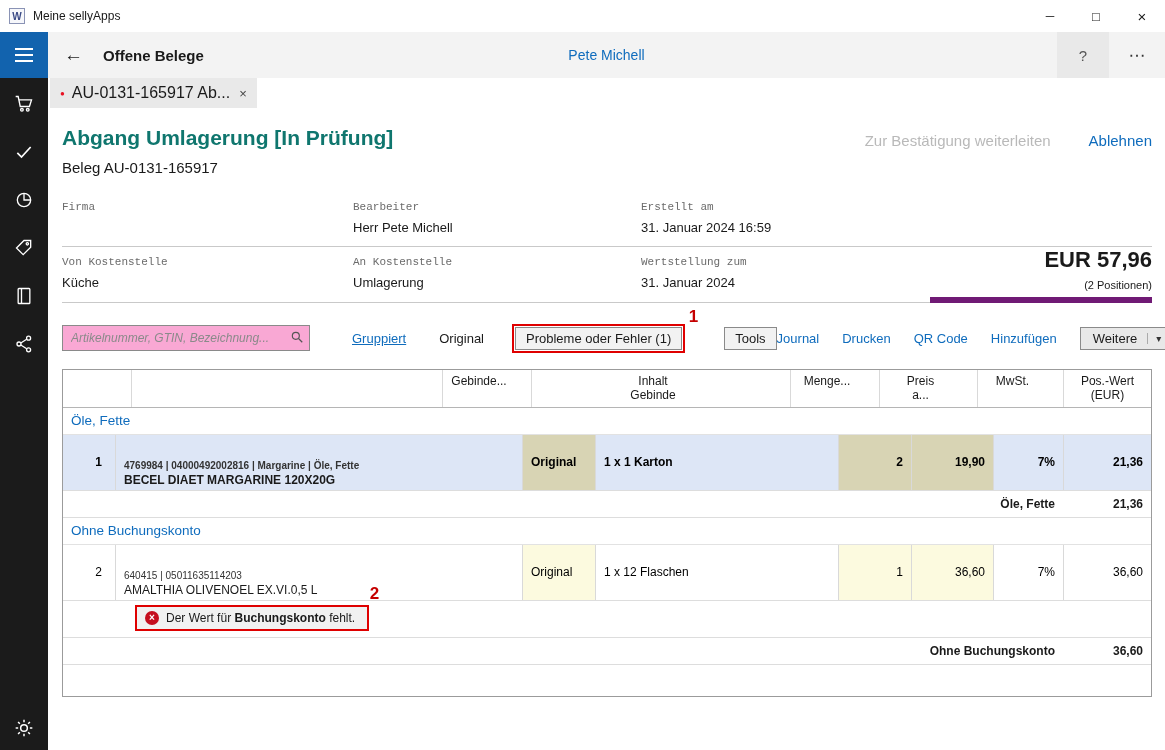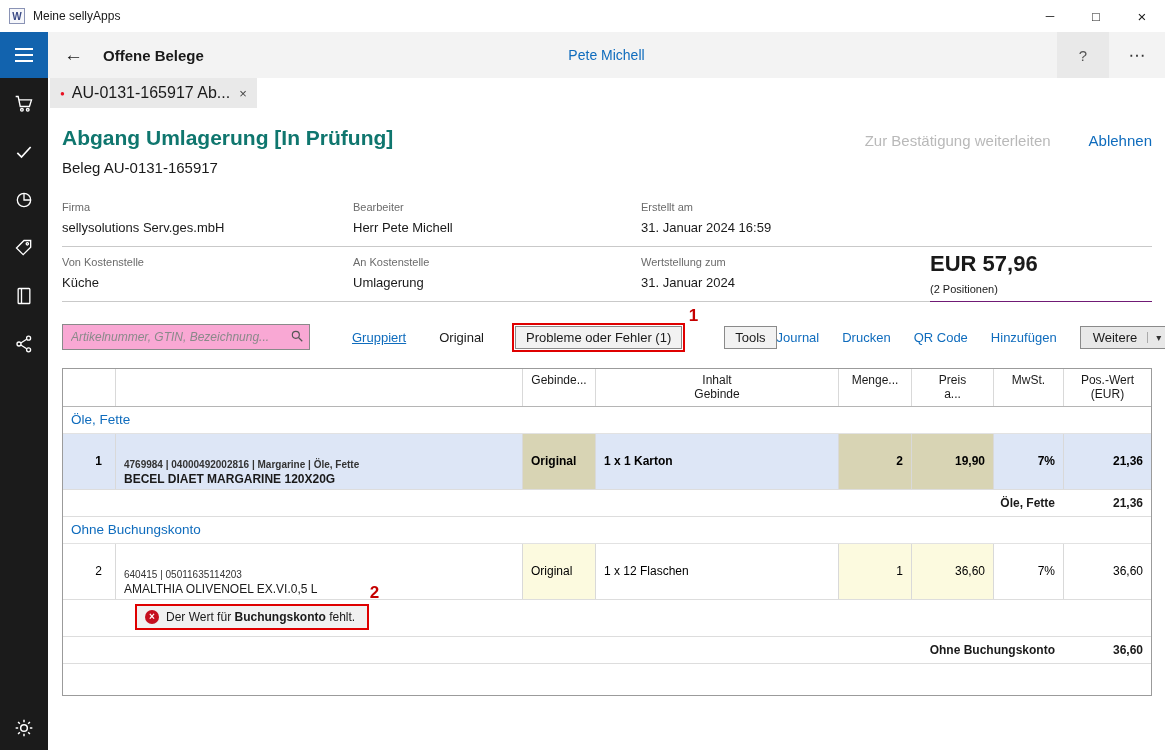--- a/index.html
+++ b/index.html
@@ -45,23 +45,23 @@
   .doc-head { display:flex; align-items:flex-start; }
   .doc-title { font-size:21px; font-weight:bold; color:#0f766e; }
   .doc-actions { margin-left:auto; display:flex; gap:38px; align-items:center; padding-top:6px; }
   .act-disabled { color:#b9b9b9; font-size:15px; cursor:default; }
   .act-link { color:#0f6cbd; font-size:15px; cursor:pointer; }
   .doc-sub { font-size:15px; color:#1a1a1a; margin-top:9px; }
 
   
   .fields { display:grid; grid-template-columns:291px 288px 289px 1fr; margin-top:16px; }
   .fcell { padding:9px 12px 11px 0; border-bottom:1px solid #c9c9c9; }
-  .flabel { font-size:11px; color:#6b6b6b; }
+  .flabel { font-size:11px; color:#6b6b6b;font-family:Liberation Mono, monospace; }
   .fvalue { font-size:13px; color:#1a1a1a; margin-top:7px; }
-  .ftotal { border-bottom:1px solid #701a75; display:flex; flex-direction:column; justify-content:flex-end; padding-bottom:6px; }
+  .ftotal { border-bottom:6px solid #701a75; display:flex; flex-direction:column; justify-content:flex-end; align-items:flex-end; padding-bottom:6px; }
   .total-amount { font-size:22px; font-weight:bold; color:#1a1a1a; }
   .total-note { font-size:11px; color:#1a1a1a; margin-top:6px; }
 
   
   .toolbar { margin-top:20px; display:flex; align-items:center; height:30px; }
   .searchwrap { position:relative; width:248px; }
   .search { width:248px; height:26px; border:1px solid #8a8a8a; padding:3px 26px 3px 8px; font-size:12px; font-family:inherit; background:#f9a8d4; }
   .search::placeholder { color:#8a8a8a; font-style:italic; }
   .mag { position:absolute; right:6px; top:5px; }
   .tlink { color:#0f6cbd; font-size:13px; cursor:pointer; white-space:nowrap; }
@@ -71,21 +71,21 @@
   .annwrap { position:relative; border:2px solid #df0000; padding:1px; margin-left:28px; }
   .ann-num { position:absolute; top:-19px; right:-15px; color:#c50000; font-size:17px; font-weight:bold; }
   .m-grp { margin-left:42px; } .m-srt { margin-left:33px; } .m-tools { margin-left:39px; }
   .toolbar-right { margin-left:auto; display:flex; align-items:center; gap:23px; }
   .morebtn2 { border:1px solid #8a8a8a; background:#e8e8e8; font-size:13px; font-family:inherit; color:#1a1a1a; padding:3px 8px 3px 12px; cursor:pointer; display:flex; align-items:center; gap:10px; }
   .morebtn2 .caret { font-size:10px; color:#333; border-left:1px solid #aaa; padding-left:8px; }
 
   
   .table { margin-top:16px; height:328px; border:1px solid #9b9b9b; display:flex; flex-direction:column; overflow:hidden; }
   .trow { display:grid; grid-template-columns:52px 1fr 73px 243px 73px 82px 70px 88px; }
-  .th { min-height:36px; border-bottom:1px solid #b5b5b5; }
+  .th { min-height:36px; border-bottom:1px solid #b5b5b5;gap:16px; }
   .th .c { font-size:12px; color:#1a1a1a; padding:4px 8px; line-height:1.2; display:flex; flex-direction:column; justify-content:flex-start; }
   .vr { border-left:1px solid #d9d9d9; }
   .grouprow { padding:5px 8px 6px; font-size:13.5px; color:#0f6cbd; border-bottom:1px solid #e2e2e2; cursor:pointer; }
   .c { display:flex; align-items:center; }
   .c.num { justify-content:flex-end; padding:4px 8px; font-size:12px; }
   .c.txt { padding:12px 8px; font-size:12px; }
   .drow { border-bottom:1px solid #ddd; min-height:40px; }
   .drow .pos { justify-content:flex-end; padding-right:13px; font-size:12px; }
   .desc { flex-direction:column; align-items:flex-start; justify-content:center; padding:3px 8px; }
   .meta { font-size:10px; color:#333;margin-top:22px; }
@@ -200,21 +200,20 @@
       <div class="doc-actions">
         <span class="act-disabled">Zur Bestätigung weiterleiten</span>
         <span class="act-link">Ablehnen</span>
       </div>
     </div>
     <div class="doc-sub">Beleg AU-0131-165917</div>
 
     <div class="fields">
       <div class="fcell">
         <div class="flabel">Firma</div>
-        <div class="fvalue">sellysolutions Serv.ges.mbH</div>
       </div>
       <div class="fcell">
         <div class="flabel">Bearbeiter</div>
         <div class="fvalue">Herr Pete Michell</div>
       </div>
       <div class="fcell">
         <div class="flabel">Erstellt am</div>
         <div class="fvalue">31. Januar 2024 16:59</div>
       </div>
       <div class="fcell"></div>

